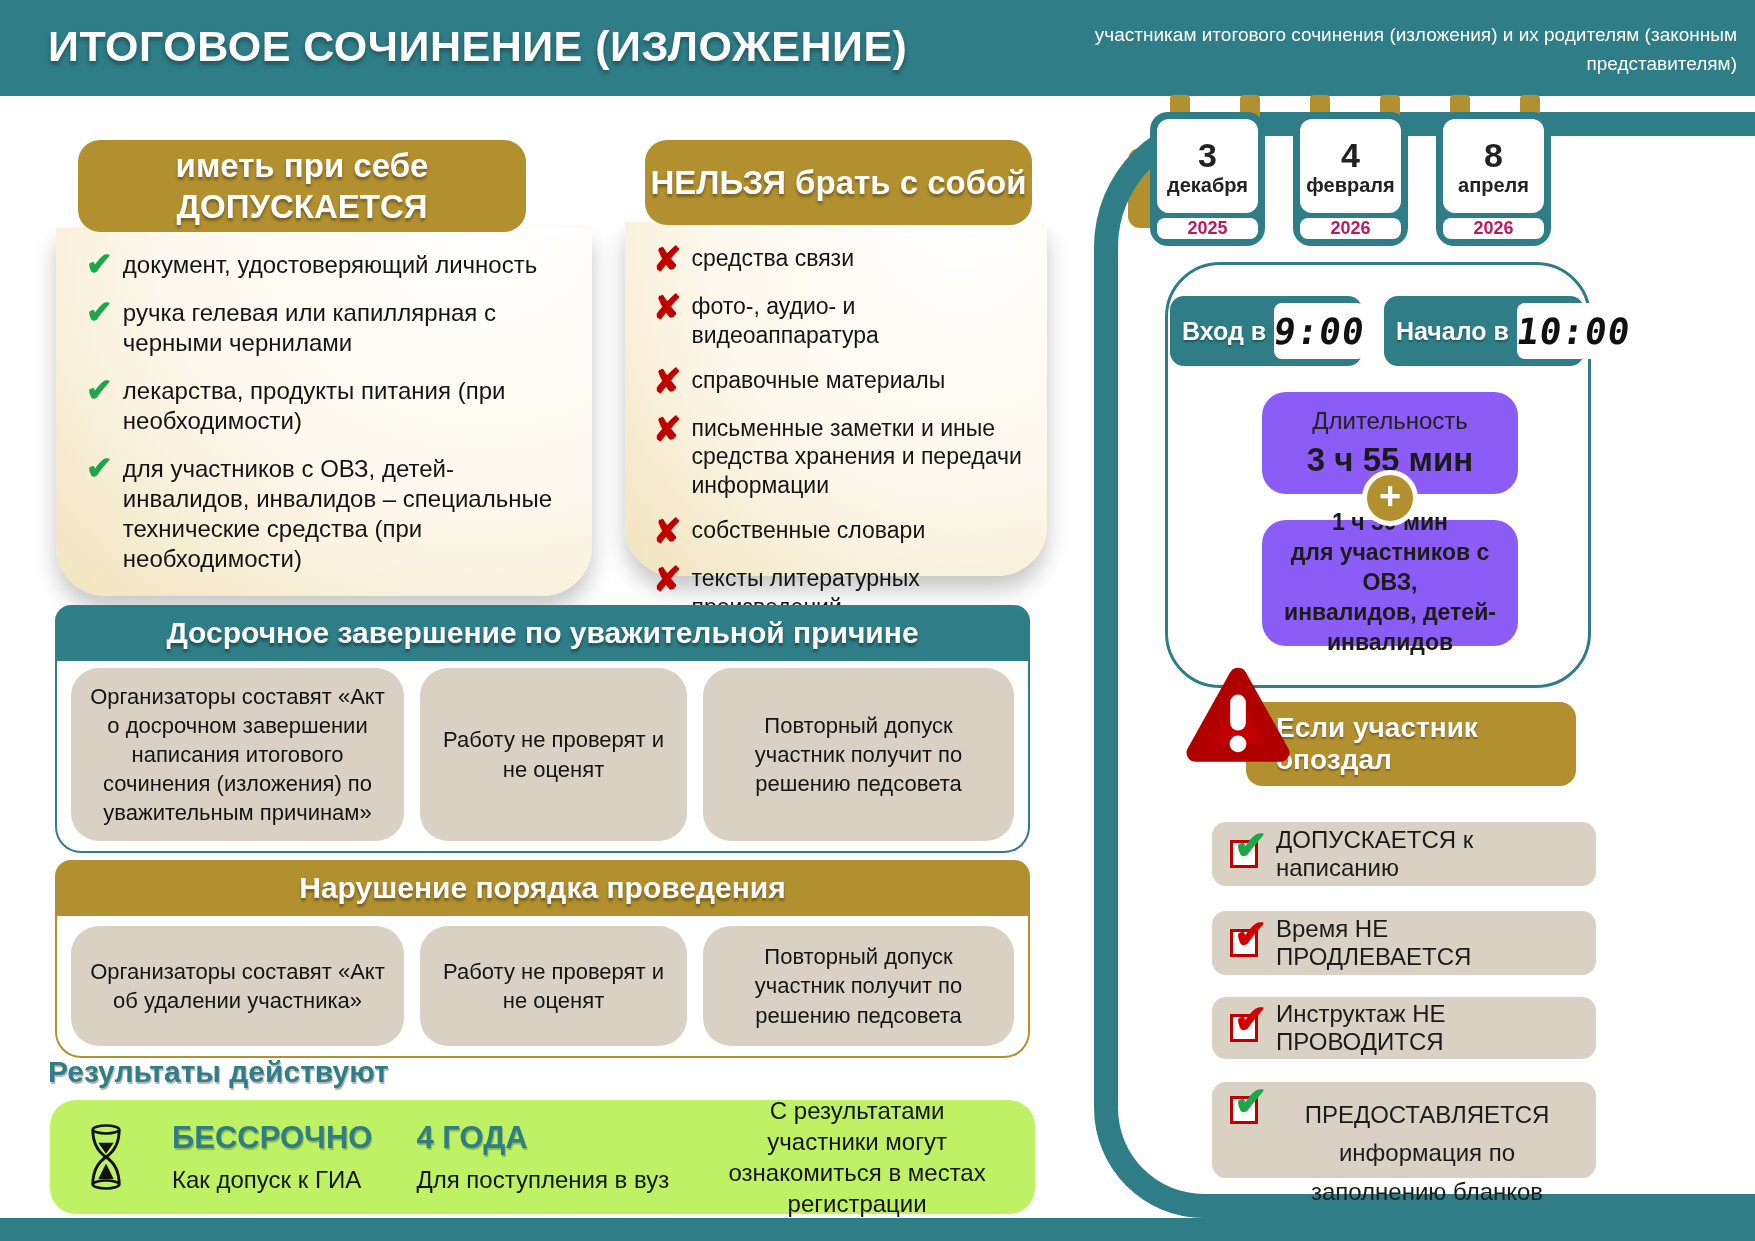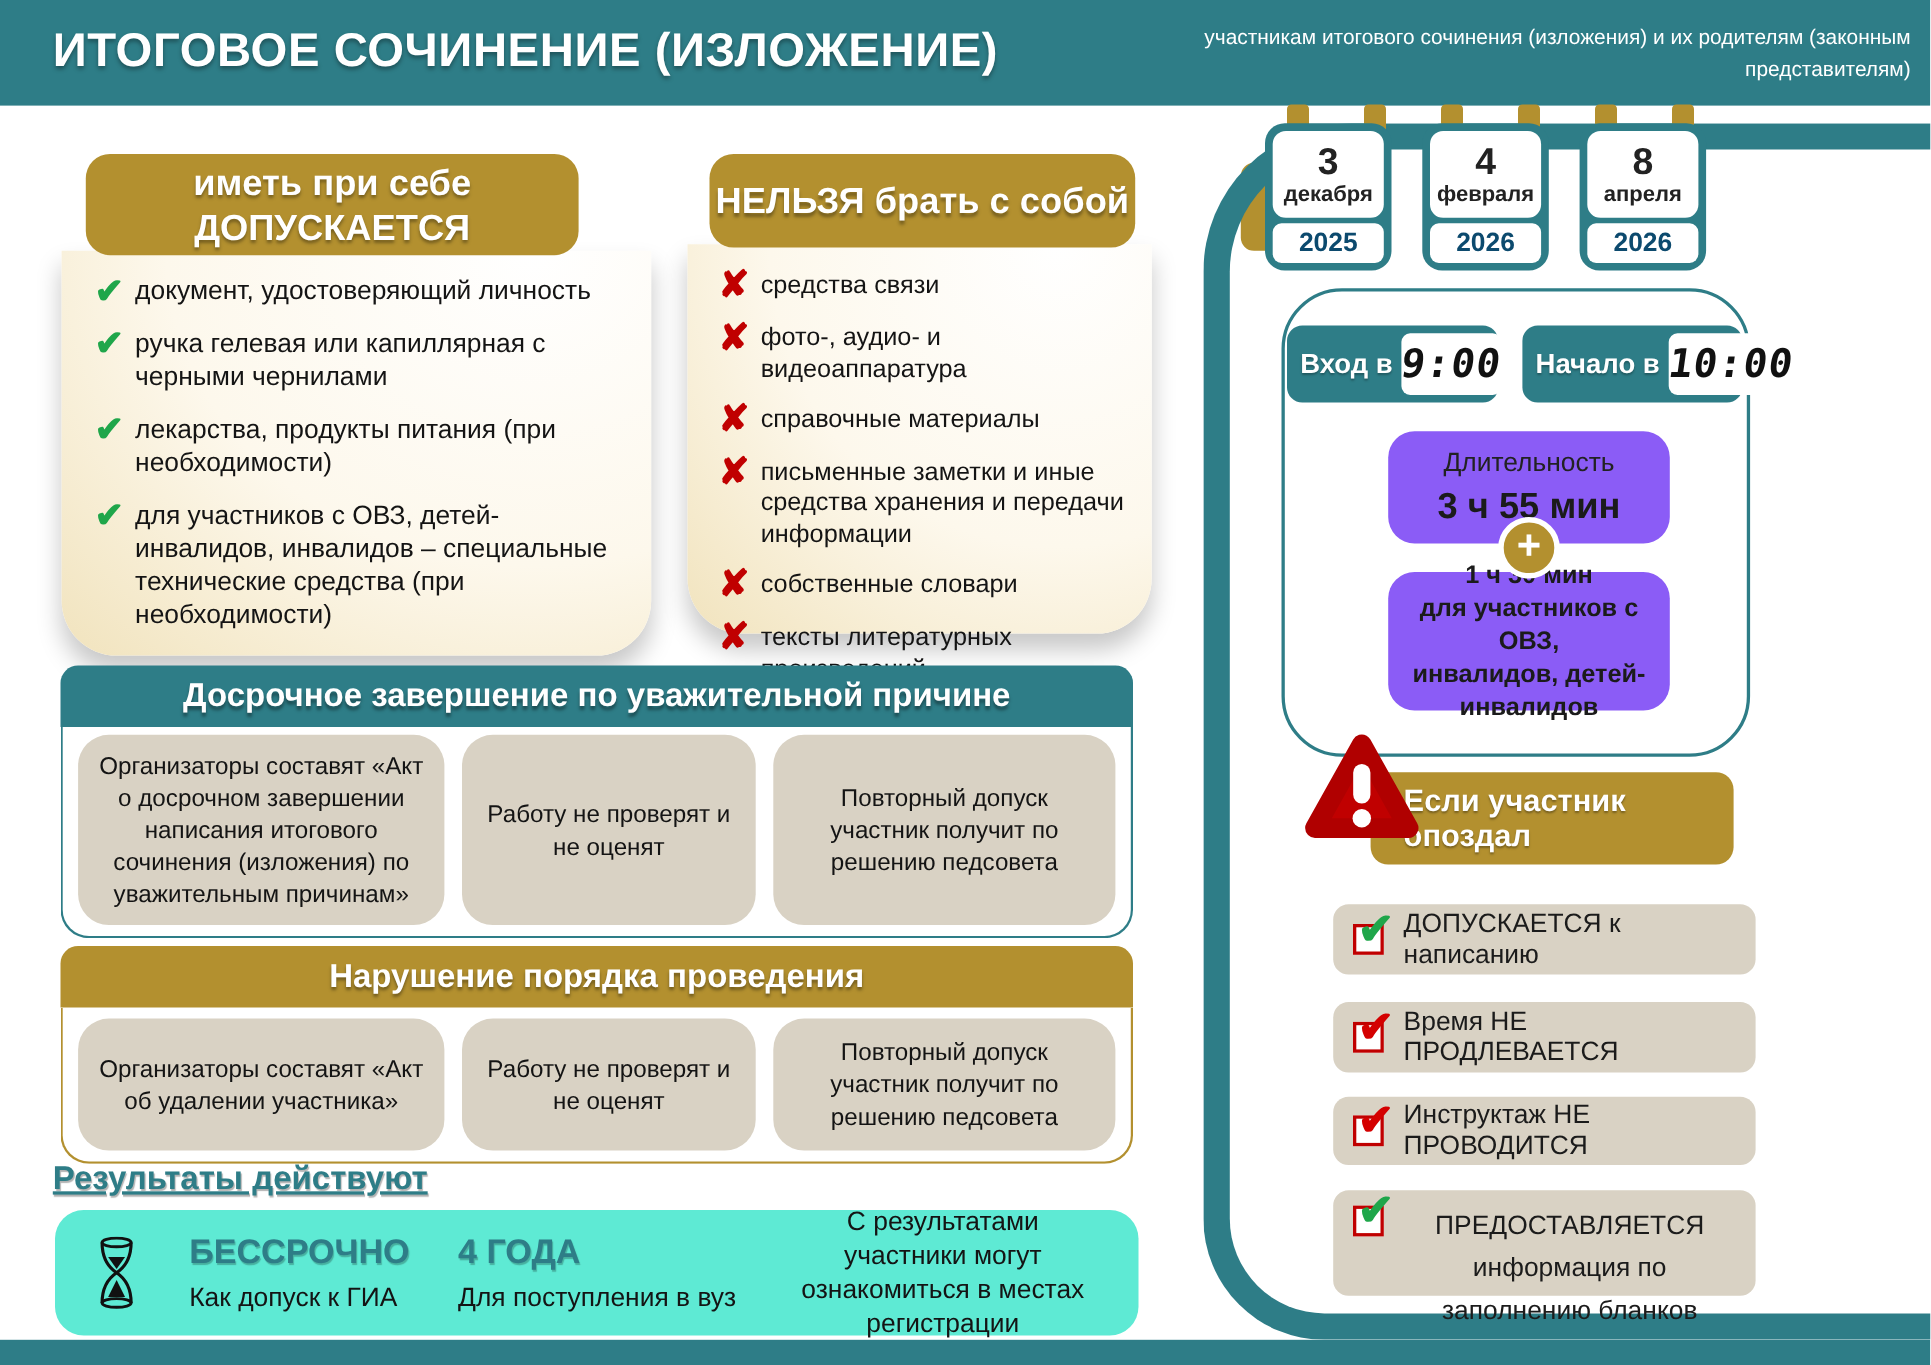--- a/index.html
+++ b/index.html
@@ -26,21 +26,21 @@
   .bottom-band{position:absolute;left:0;top:1218px;width:1755px;height:23px;background:#2e7d87;z-index:1;}
   
   .cal-tab{position:absolute;top:95px;width:20px;height:28px;background:#b3902f;border-radius:4px;z-index:3;}
   .cal{
     position:absolute;top:112px;width:115px;height:134px;background:#2e7d87;border-radius:18px;
     padding:7px;box-sizing:border-box;display:flex;flex-direction:column;gap:5px;z-index:3;
   }
   .cal-top{background:#fff;border-radius:12px;flex:1;display:flex;flex-direction:column;align-items:center;justify-content:center;line-height:1;}
   .cal-day{font-size:34px;font-weight:bold;color:#222;}
   .cal-month{font-size:20px;font-weight:bold;color:#222;margin-top:3px;}
-  .cal-year{background:#fff;border-radius:8px;height:36px;display:flex;align-items:center;justify-content:center;font-weight:bold;font-size:24px;color:#0c4a6e;}
+  .cal-year{background:#fff;border-radius:8px;height:21px;display:flex;align-items:center;justify-content:center;font-weight:bold;font-size:18px;color:#be185d;}
   
   .sched-box{position:absolute;left:1165px;top:262px;width:420px;height:420px;border:3px solid #2e7d87;border-radius:55px;z-index:2;background:transparent;}
   .clock{
     position:absolute;height:70px;background:#2e7d87;border-radius:14px;display:flex;align-items:center;
     gap:8px;padding:6px 8px 6px 12px;box-sizing:border-box;z-index:3;
   }
   .clock-label{color:#fff;font-weight:bold;font-size:25px;white-space:nowrap;text-shadow:0 2px 2px rgba(0,0,0,.3);}
   .lcd{background:#fff;border-radius:8px;height:56px;flex:1;display:flex;align-items:center;justify-content:center;}
   .lcd-text{font-family:"DejaVu Sans Mono",monospace;font-weight:bold;font-size:36px;color:#111;transform:skewX(-8deg);letter-spacing:1px;}
   .duration-box{
@@ -108,24 +108,24 @@
   .tri-card{
     background:#d9d2c4;border-radius:28px;display:flex;align-items:center;justify-content:center;
     text-align:center;font-size:22px;line-height:1.32;color:#141414;padding:10px 18px;box-sizing:border-box;
   }
   .tri-card.c1{flex:1.08;}
   .tri-card.c2{flex:0.84;}
   .tri-card.c3{flex:1.0;}
   
   .results-heading{
     position:absolute;left:48px;top:1055px;font-size:30px;font-weight:bold;color:#2e7d87;
-    text-shadow:1px 2px 1px rgba(0,0,0,.3);z-index:3;text-decoration:underline;
+    text-shadow:1px 2px 1px rgba(0,0,0,.3);z-index:3;
   }
   .results-strip{
-    position:absolute;left:50px;top:1100px;width:985px;height:114px;background:#5eead4;border-radius:26px;
+    position:absolute;left:50px;top:1100px;width:985px;height:114px;background:#bef264;border-radius:26px;
     display:flex;align-items:center;gap:44px;padding:0 34px;box-sizing:border-box;z-index:3;
   }
   .res-col{display:flex;flex-direction:column;gap:10px;}
   .res-title{font-size:31px;font-weight:bold;color:#2e7d87;text-shadow:1px 2px 1px rgba(0,0,0,.25);}
   .res-sub{font-size:24px;color:#141414;}
   .res-note{flex:1;text-align:center;font-size:24px;line-height:1.3;color:#141414;}
   .credit{position:absolute;right:22px;top:1198px;font-size:16px;color:#111;z-index:4;margin-top:44px;}
   .pre{white-space:pre-line;}
 </style>
 </head>

